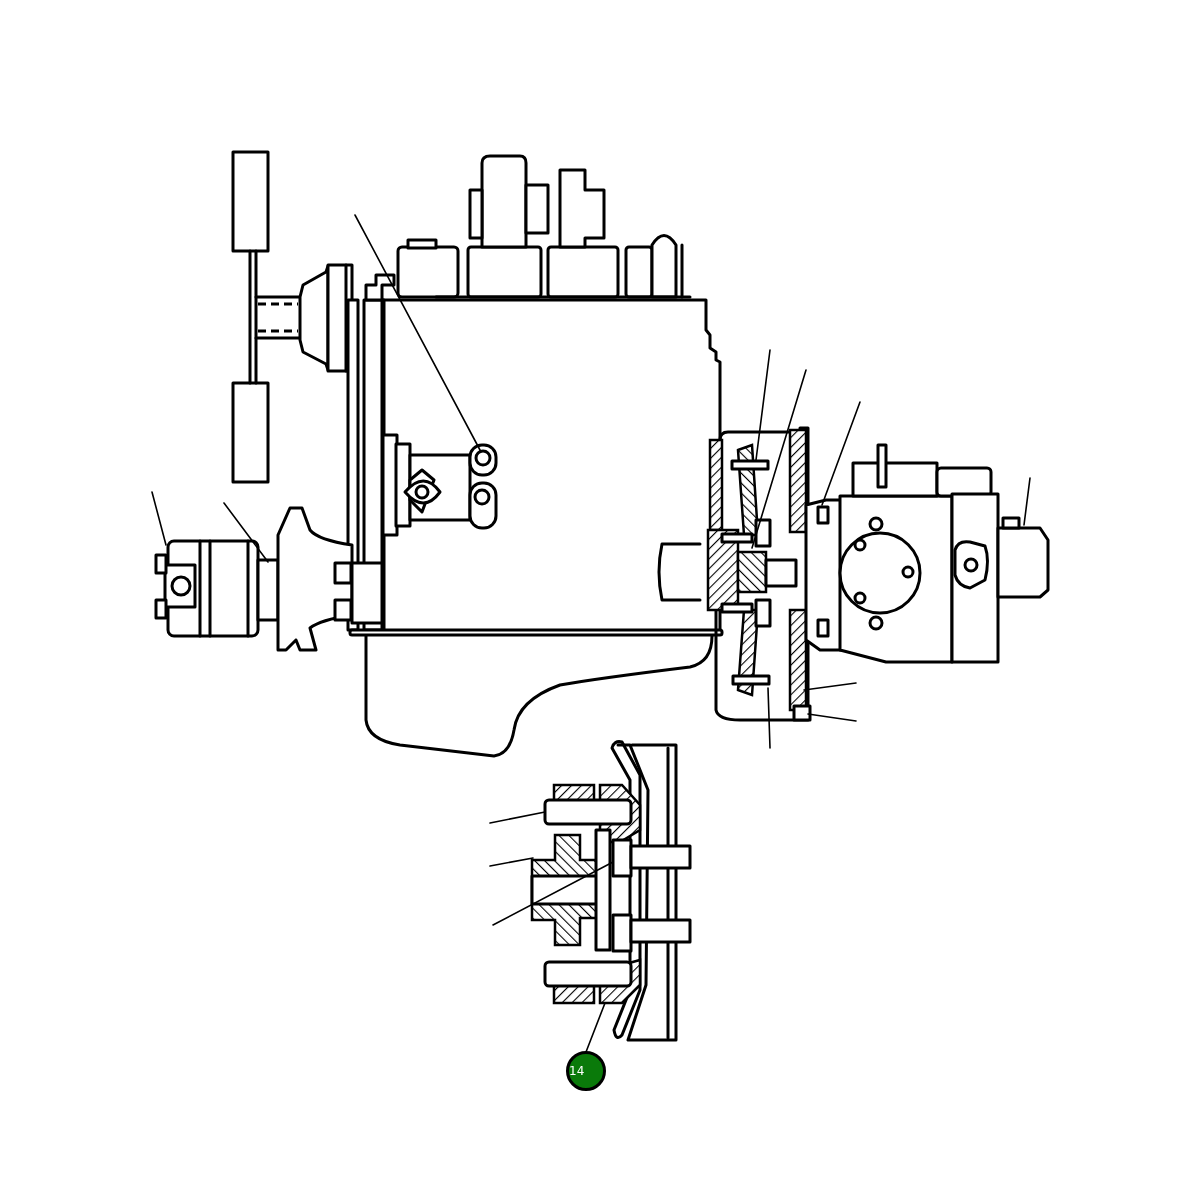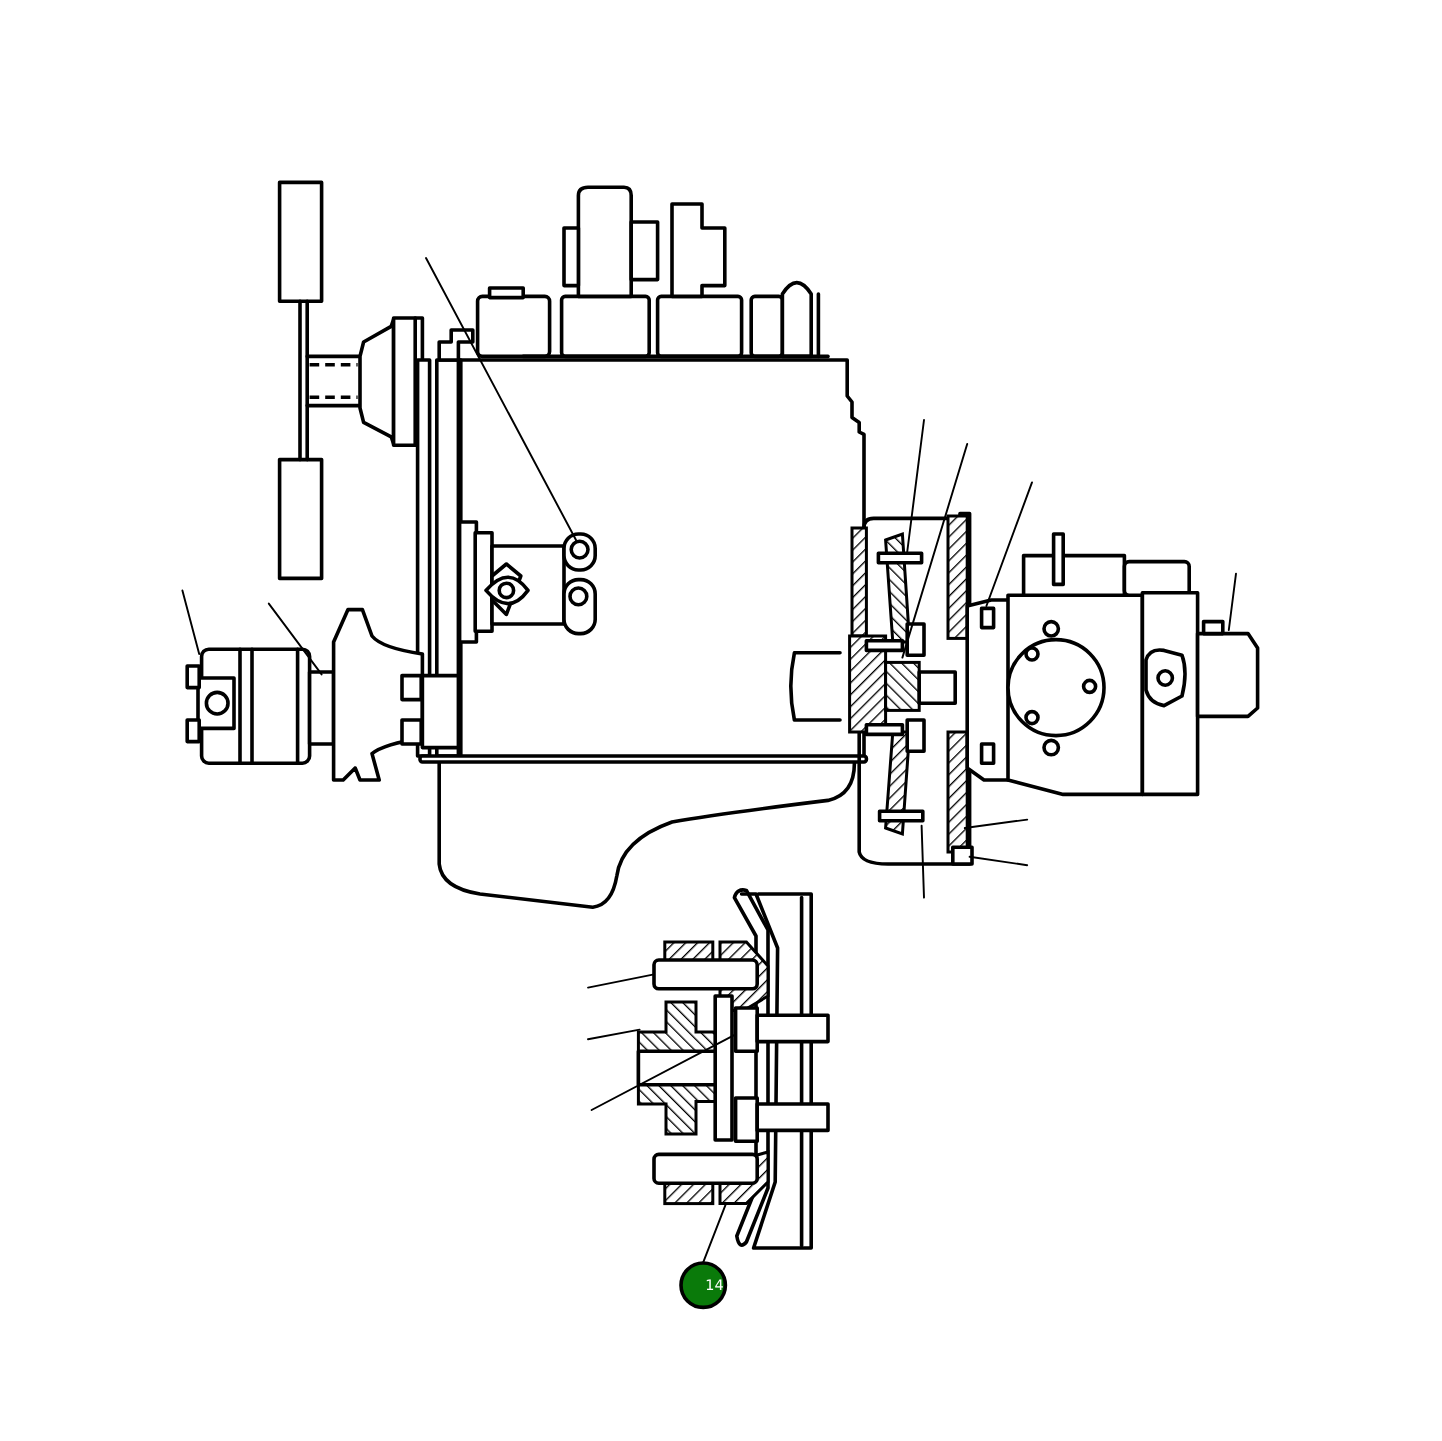--- a/index.html
+++ b/index.html
@@ -4,21 +4,21 @@
 <style>
   html, body { margin: 0; padding: 0; background: #ffffff; }
   body { width: 1202px; height: 1201px; position: relative; overflow: hidden; font-family: "DejaVu Sans", sans-serif; }
   #diagram { position: absolute; left: 0; top: 0; width: 1202px; height: 1201px; }
   .ln { fill: none; stroke: #000; stroke-width: 3; stroke-linejoin: round; stroke-linecap: round; }
   .thin { fill: none; stroke: #000; stroke-width: 1.6; stroke-linecap: round; }
   .fillw { fill: #fff; stroke: #000; stroke-width: 3; stroke-linejoin: round; }
   .hatch { fill: url(#hatch); stroke: #000; stroke-width: 2.5; }
   .hatch2 { fill: url(#hatch2); stroke: #000; stroke-width: 2.5; }
   .dash { fill: none; stroke: #000; stroke-width: 3; stroke-dasharray: 8 5; }
-  .callout { position: absolute; width: 34px; height: 34px; border-radius: 50%; background: #0a7a0a; border: 3px solid #000; color: #fff; font-size: 12px; line-height: 34px; text-align: right; cursor: pointer; box-sizing: content-box; }
+  .callout { position: absolute; width: 34px; height: 34px; border-radius: 50%; background: #0a7a0a; border: 3px solid #000; color: #fff; font-size: 12px; line-height: 34px; text-align: left; cursor: pointer; box-sizing: content-box; }
 </style>
 </head>
 <body>
 
 <svg id="diagram" viewBox="0 0 1202 1201" xmlns="http://www.w3.org/2000/svg">
   <defs>
     <pattern id="hatch" width="7" height="7" patternUnits="userSpaceOnUse" patternTransform="rotate(45)">
       <rect width="7" height="7" fill="#fff"></rect>
       <line x1="0" y1="0" x2="0" y2="7" stroke="#000" stroke-width="2.2"></line>
     </pattern>

